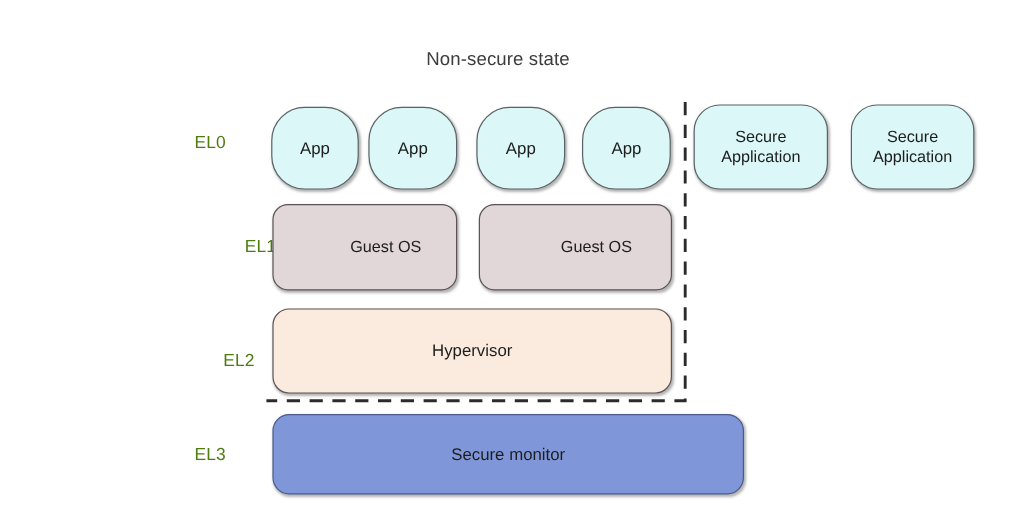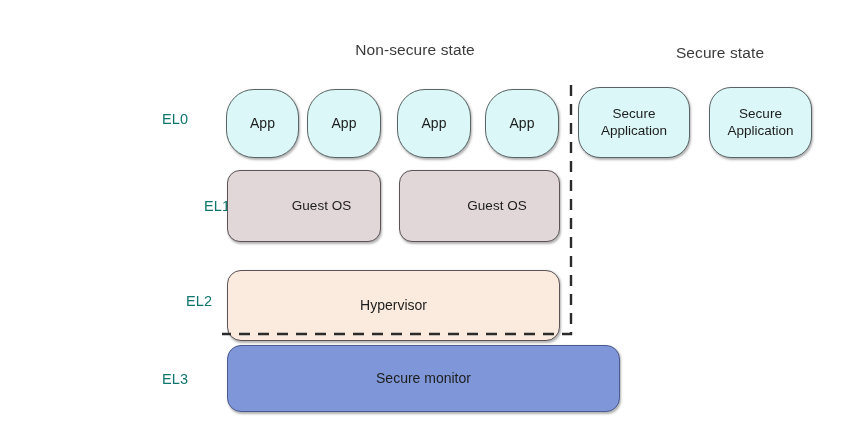--- a/index.html
+++ b/index.html
@@ -16,21 +16,21 @@
     position:absolute;
     font-size:15.5px;
     color:#3b3b3b;
     white-space:nowrap;
     text-align:center;
     letter-spacing:.1px;
   }
   .el-label{
     position:absolute;
     font-size:14.5px;
-    color:#0f766e;
+    color:#4d7c0f;
     white-space:nowrap;
     letter-spacing:.1px;
   }
 
   .node{
     position:absolute;
     box-sizing:border-box;
     display:flex;
     align-items:center;
     justify-content:center;
@@ -57,21 +57,20 @@
     pointer-events:none;
   }
 </style>
 </head>
 <body>
 
 <div id="stage">
 
   <div class="state-label" style="left:315px;top:41px;width:200px;">Non-secure state</div>
 
-  <div class="state-label" style="left:640px;top:44px;width:160px;">Secure state</div>
 
   <div class="el-label" style="left:162px;top:111px;">EL0</div>
   <div class="el-label" style="left:162px;top:198px;margin-left:42px;">EL1</div>
   <div class="el-label" style="left:162px;top:293px;margin-left:24px;">EL2</div>
   <div class="el-label" style="left:162px;top:371px;">EL3</div>
 
   <div class="node app" style="left:226px;top:89px;width:73px;height:69px;">
     <span>App</span>
   </div>
   <div class="node app" style="left:307px;top:89px;width:74px;height:69px;">
@@ -93,21 +92,21 @@
     <span>Application</span>
   </div>
 
   <div class="node guest" style="left:227px;top:170px;width:154px;height:72px;">
     <span>Guest OS</span>
   </div>
   <div class="node guest" style="left:399px;top:170px;width:161px;height:72px;">
     <span>Guest OS</span>
   </div>
 
-  <div class="node hyper" style="left:227px;top:270px;width:333px;height:71px;">
+  <div class="node hyper" style="left:227px;top:257px;width:333px;height:71px;">
     <span>Hypervisor</span>
   </div>
 
   <div class="node monitor" style="left:227px;top:345px;width:393px;height:67px;">
     <span>Secure monitor</span>
   </div>
 
   <svg class="dashed-boundary" width="854" height="430" style="left:0;top:0;">
     <path d="M 571 85 L 571 334 L 222 334" fill="none" stroke="#2b2b2b" stroke-width="2.4" stroke-dasharray="11,8" stroke-linecap="butt"></path>
   </svg>

